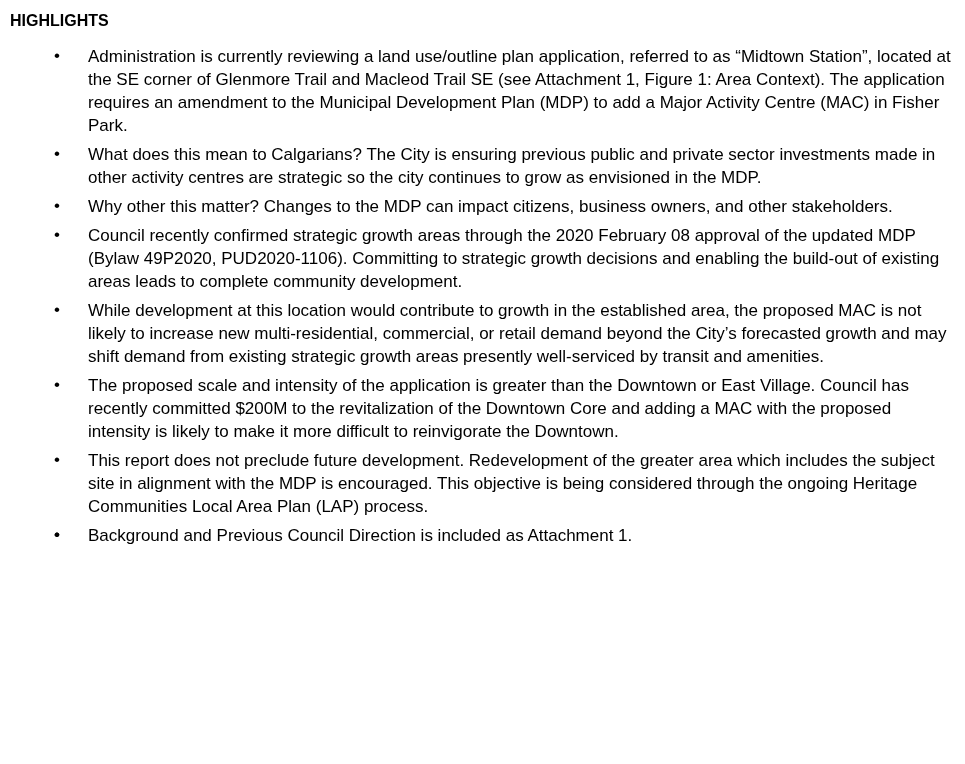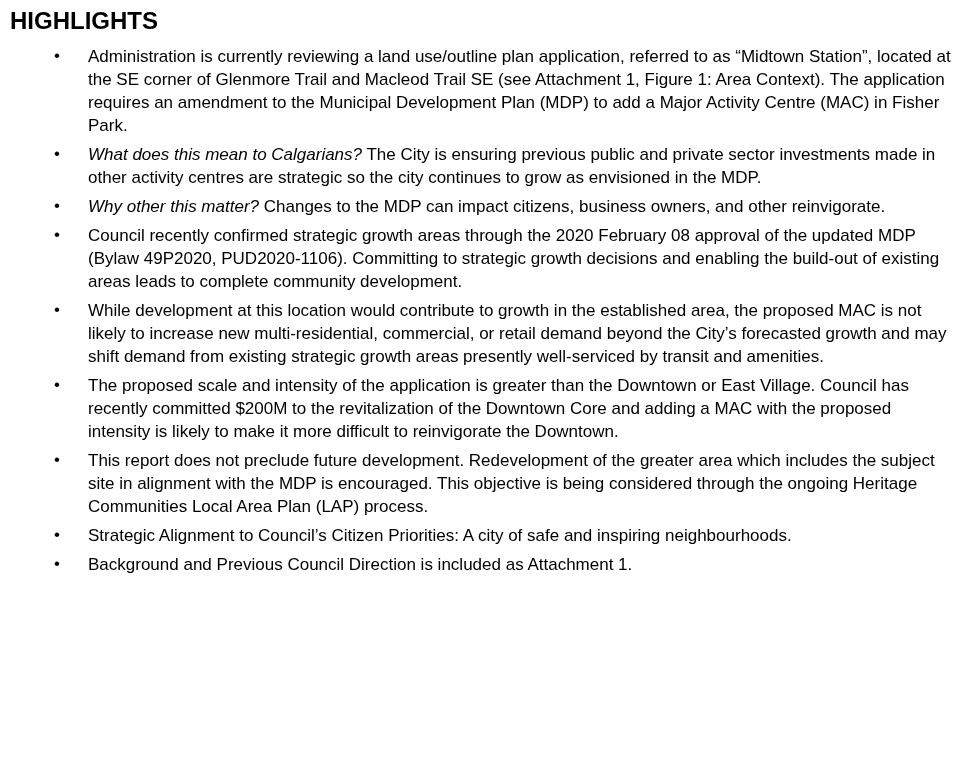--- a/index.html
+++ b/index.html
@@ -11,21 +11,21 @@
     font-family: "Liberation Sans", sans-serif;
     color: #000000;
   }
   .page {
     width: 965px;
     height: 764px;
     background: #ffffff;
     padding: 10px 14px 0 10px;
   }
   .heading {
-    font-size: 24px;
+    font-size: 16px;
     line-height: 22px;
     font-weight: 700;
     color: #000000;
     margin-bottom: 13px;
   }
   .bullets {
     list-style: none;
   }
   .bullet {
     position: relative;
@@ -36,21 +36,20 @@
     color: #000000;
   }
   .bullet .marker {
     position: absolute;
     left: 44px;
     top: -1px;
     font-size: 17px;
     line-height: 23px;
   }
   .bullet .lead {
-    font-style: italic;
   }
   .bullet .lead:empty {
     display: none;
   }
 </style>
 </head>
 <body>
 
 <div class="page">
   <h1 class="heading">HIGHLIGHTS</h1>
@@ -59,40 +58,40 @@
 
       <li class="bullet">
         <span class="marker">•</span><span class="txt">Administration is currently reviewing a land use/outline plan application, referred to as “Midtown Station”, located at the SE corner of Glenmore Trail and Macleod Trail SE (see Attachment 1, Figure 1: Area Context). The application requires an amendment to the Municipal Development Plan (MDP) to add a Major Activity Centre (MAC) in Fisher Park.</span>
       </li>
 
       <li class="bullet">
         <span class="marker">•</span><span class="lead">What does this mean to Calgarians?</span><span class="txt"> The City is ensuring previous public and private sector investments made in other activity centres are strategic so the city continues to grow as envisioned in the MDP.</span>
       </li>
 
       <li class="bullet">
-        <span class="marker">•</span><span class="lead">Why other this matter?</span><span class="txt"> Changes to the MDP can impact citizens, business owners, and other reinvigorate.</span>
+        <span class="marker">•</span><span class="lead">Why other this matter?</span><span class="txt"> Changes to the MDP can impact citizens, business owners, and other stakeholders.</span>
       </li>
 
       <li class="bullet">
         <span class="marker">•</span><span class="txt">Council recently confirmed strategic growth areas through the 2020 February 08 approval of the updated MDP (Bylaw 49P2020, PUD2020-1106). Committing to strategic growth decisions and enabling the build-out of existing areas leads to complete community development.</span>
       </li>
 
       <li class="bullet">
         <span class="marker">•</span><span class="txt">While development at this location would contribute to growth in the established area, the proposed MAC is not likely to increase new multi-residential, commercial, or retail demand beyond the City’s forecasted growth and may shift demand from existing strategic growth areas presently well-serviced by transit and amenities.</span>
       </li>
 
       <li class="bullet">
         <span class="marker">•</span><span class="txt">The proposed scale and intensity of the application is greater than the Downtown or East Village. Council has recently committed $200M to the revitalization of the Downtown Core and adding a MAC with the proposed intensity is likely to make it more difficult to reinvigorate the Downtown.</span>
       </li>
 
       <li class="bullet">
         <span class="marker">•</span><span class="txt">This report does not preclude future development. Redevelopment of the greater area which includes the subject site in alignment with the MDP is encouraged. This objective is being considered through the ongoing Heritage Communities Local Area Plan (LAP) process.</span>
       </li>
 
       <li class="bullet">
-        <span class="marker">•</span><span class="txt">Strategic Alignment to Council’s Citizen Priorities: A city of safe and inspiring neighbourhoods.</span>
+        <span class="marker">•</span>
       </li>
 
       <li class="bullet">
         <span class="marker">•</span><span class="txt">Background and Previous Council Direction is included as Attachment 1.</span>
       </li>
     </ul>
 </div>
 
 </body></html>

